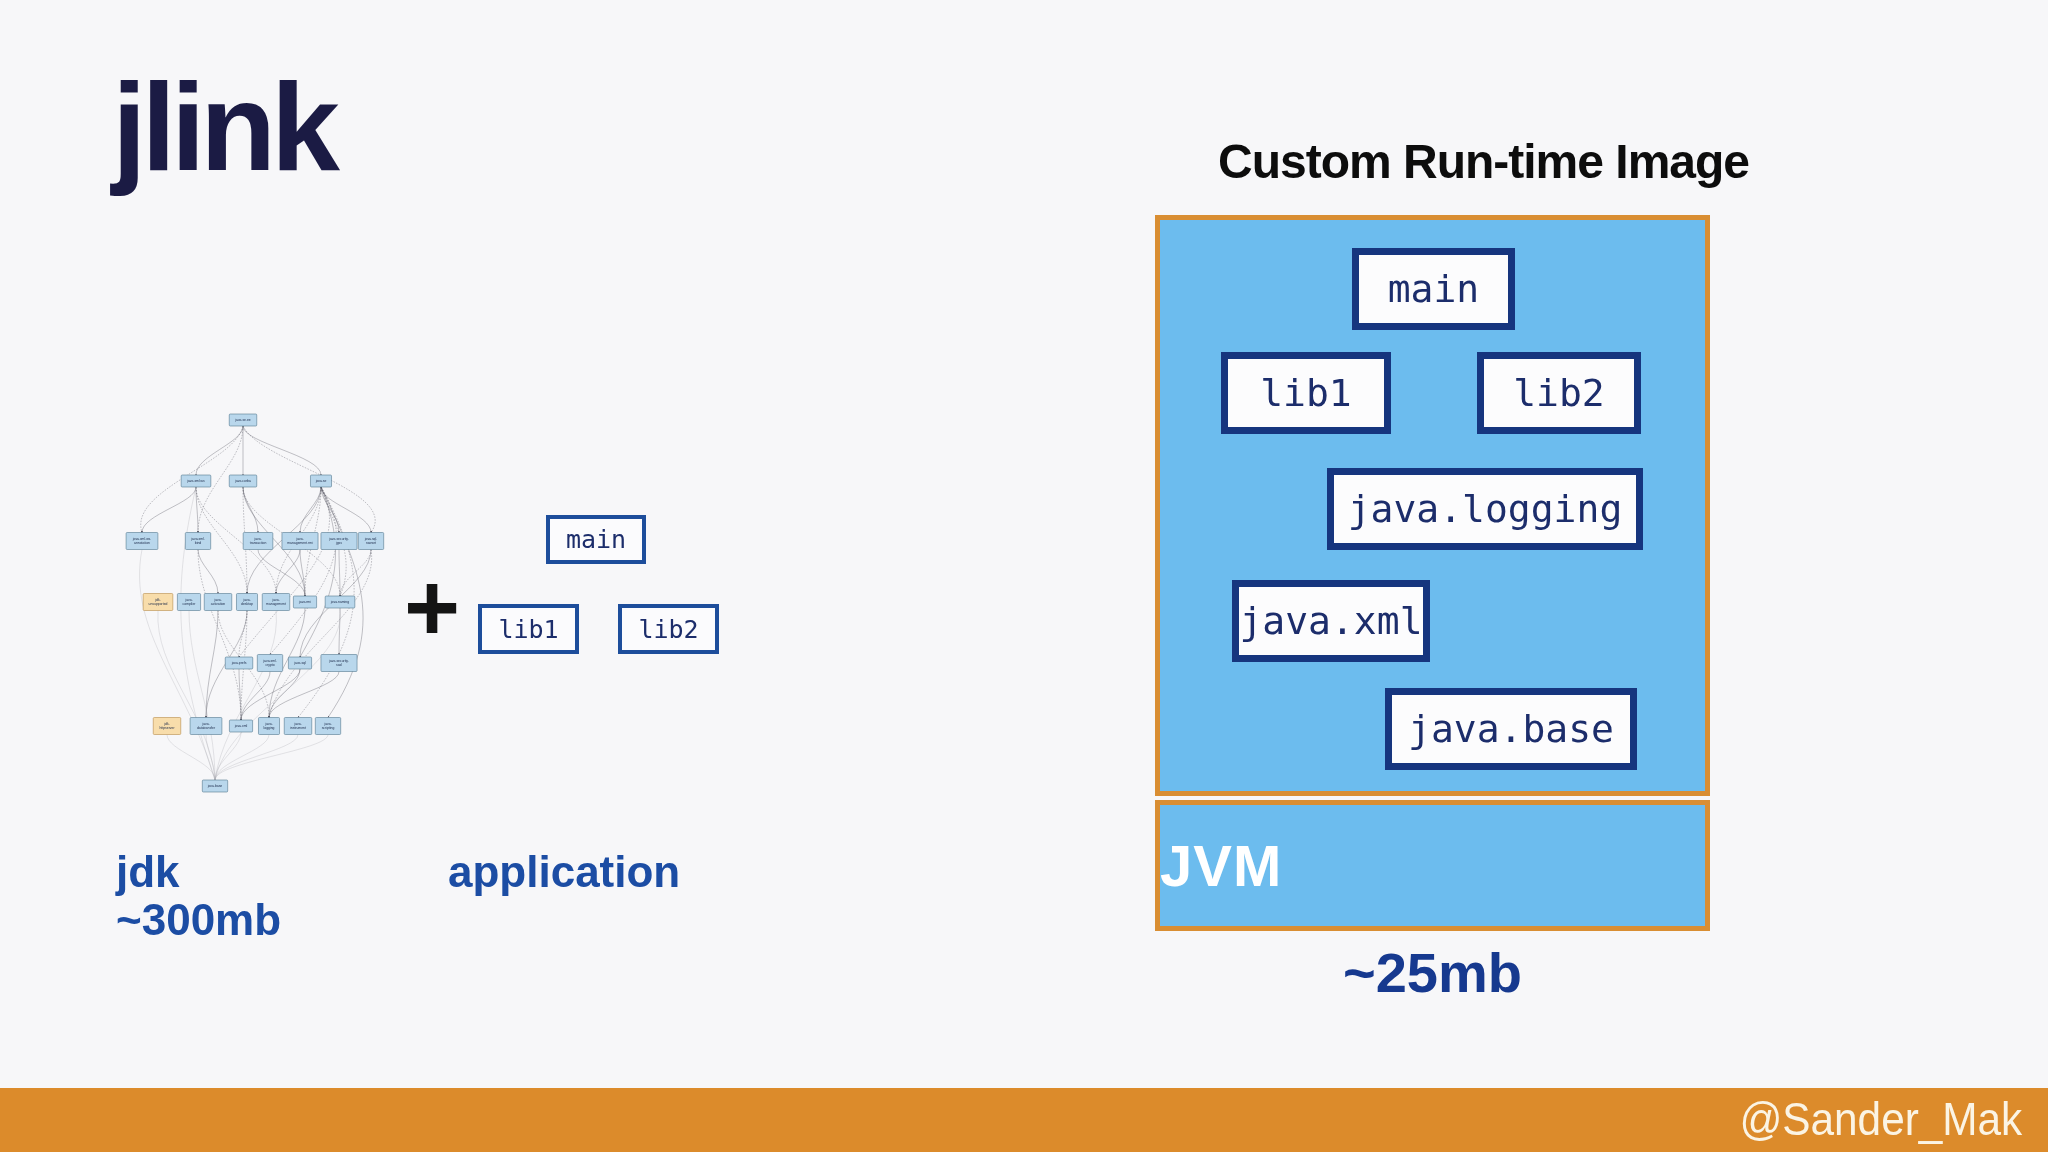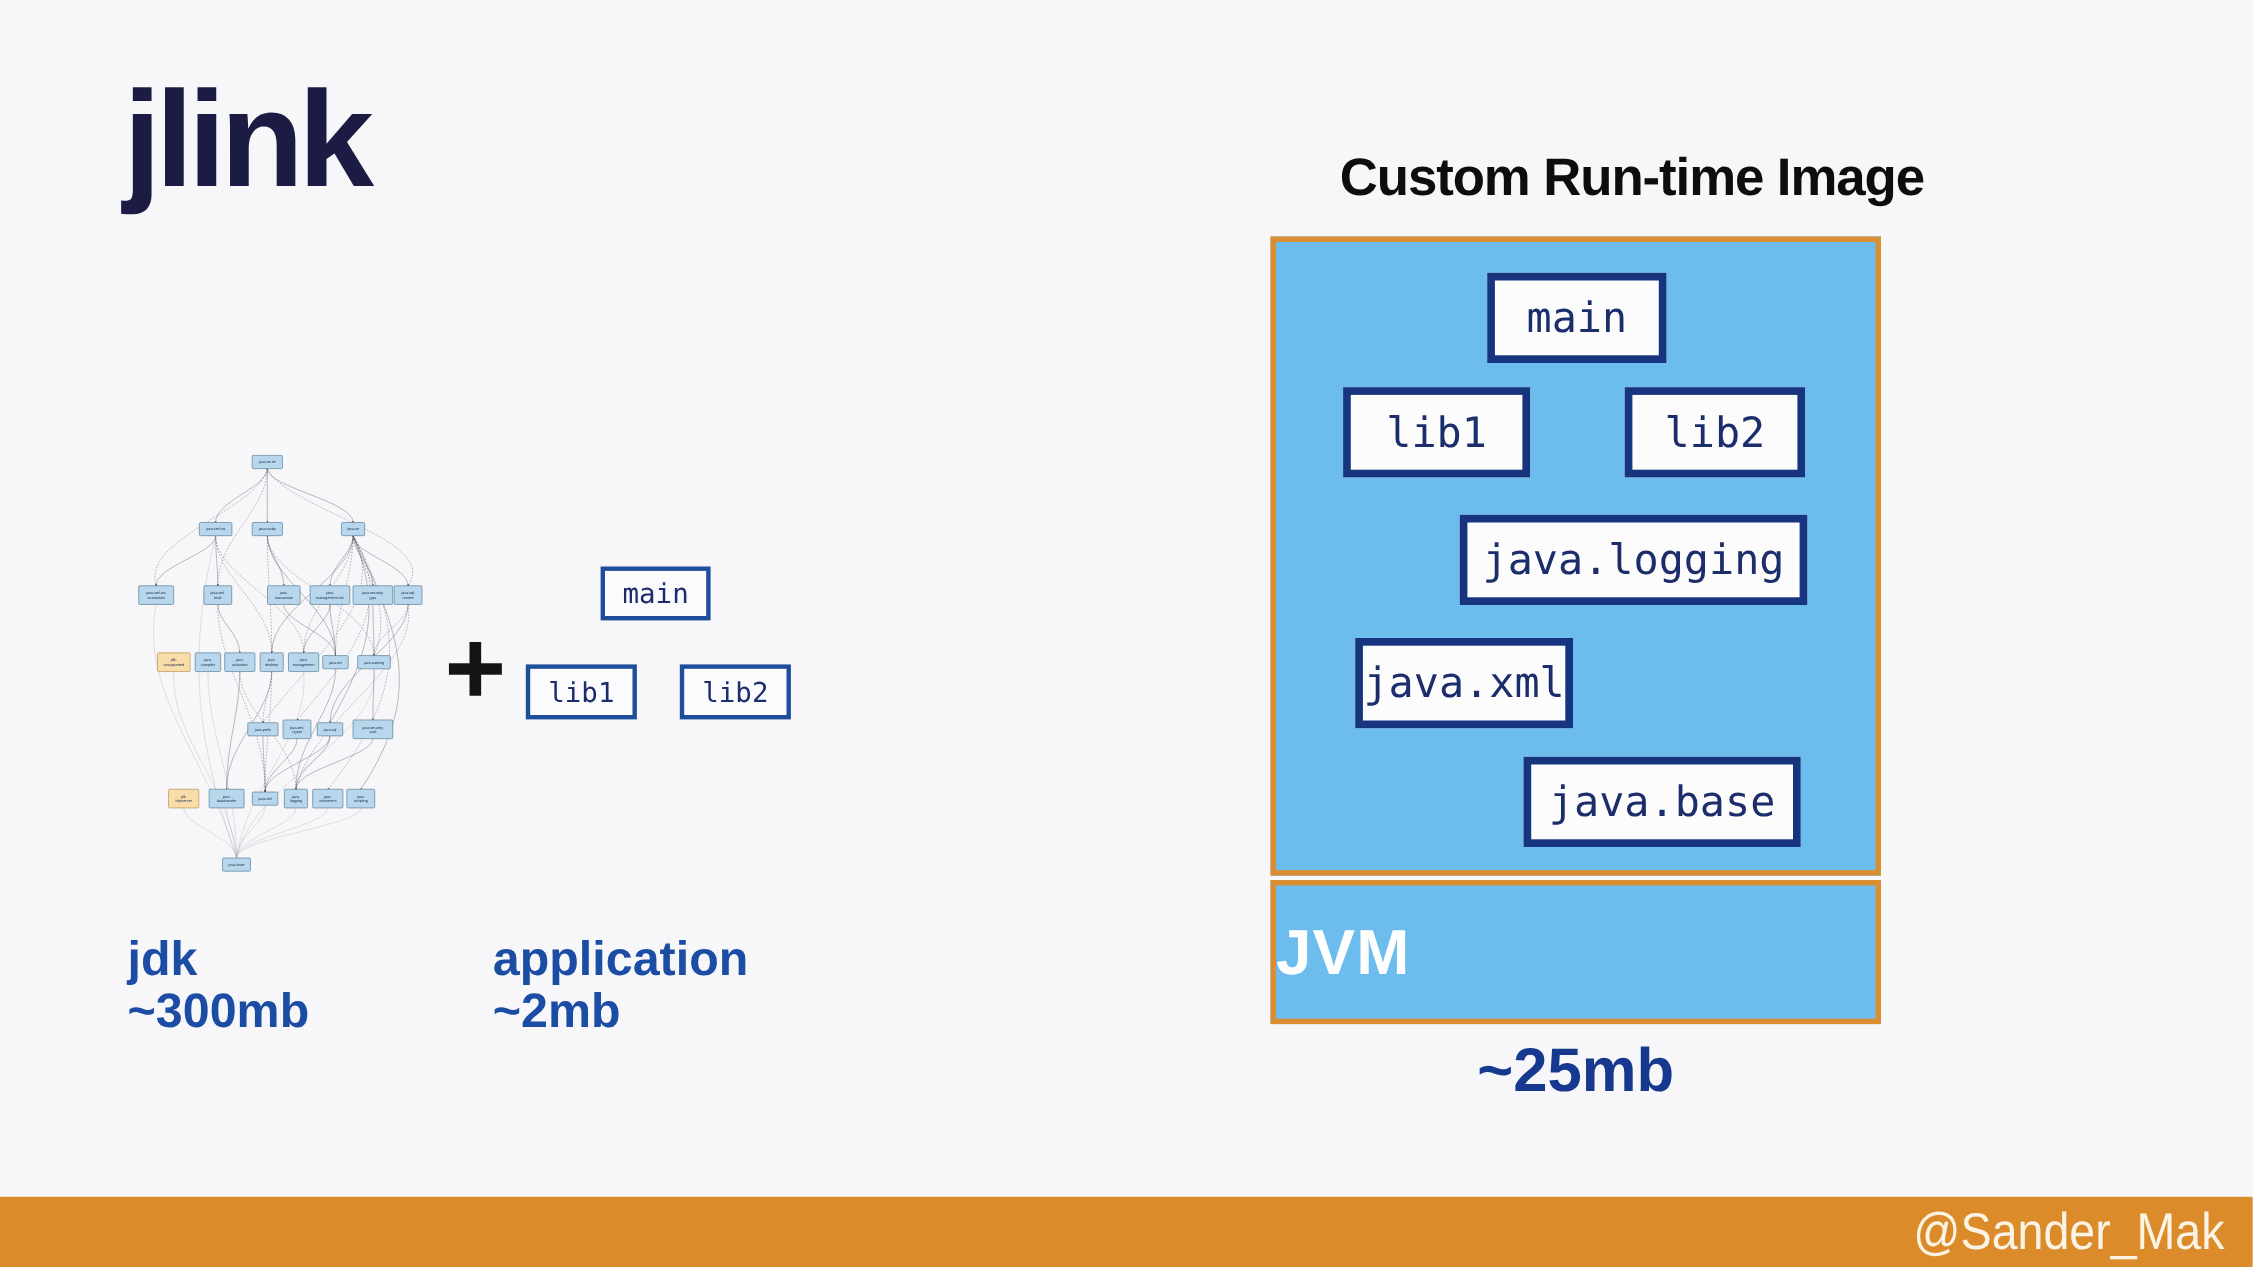--- a/index.html
+++ b/index.html
@@ -227,21 +227,20 @@
   </div>
   <div class="app-box" id="app-lib1">
     <span>lib1</span>
   </div>
   <div class="app-box" id="app-lib2">
     <span>lib2</span>
   </div>
 
   <div class="stat-label" id="app-label">
     <div>application</div>
-    <div>~2mb</div>
   </div>
 
   <div class="rt-heading">Custom Run-time Image</div>
 
   <div class="panel" id="panel-modules"></div>
 
   <div class="rt-box" id="rt-main">
     <span>main</span>
   </div>
   <div class="rt-box" id="rt-lib1">

